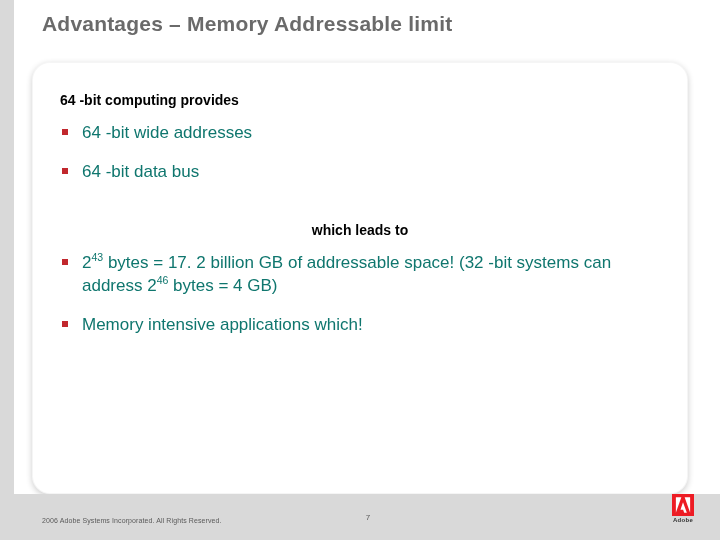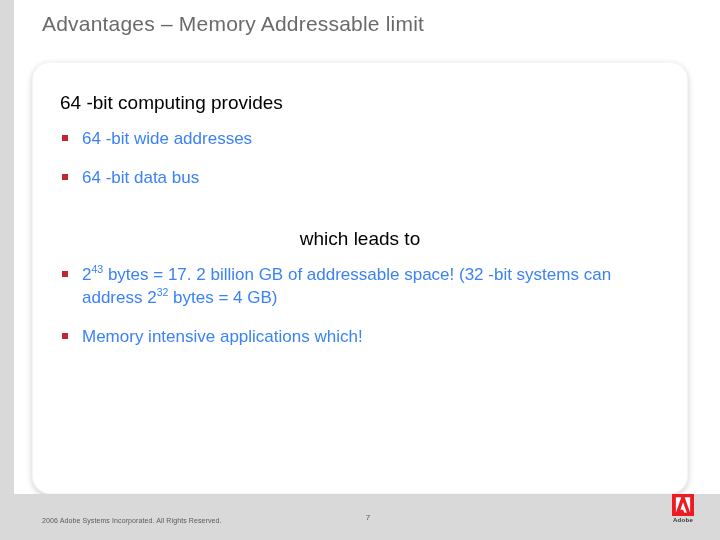--- a/index.html
+++ b/index.html
@@ -22,46 +22,46 @@
     left: 0; bottom: 0;
     width: 100%; height: 46px;
     background: #d9d9d9;
   }
   .title {
     position: absolute;
     left: 42px; top: 12px;
     right: 40px;
     color: #6a6a6a;
     font-size: 21px;
-    font-weight: normal;
+    font-weight: bold;
     letter-spacing: 0.2px;
   }
   .card {
     position: absolute;
     left: 32px; top: 62px;
     width: 656px; height: 432px;
     background: #ffffff;
     border-radius: 18px;
     box-shadow: 0 2px 6px rgba(0,0,0,0.20), inset 0 0 0 1px rgba(0,0,0,0.04);
     padding: 24px 28px 0 28px;
   }
   .heading {
-    font-size: 19px;
-    font-weight: normal;
+    font-size: 14px;
+    font-weight: bold;
     color: #000;
     margin-bottom: 14px;
     margin-top: 6px;
   }
   .heading.second { margin-top: 38px; text-align: center; }
   ul.bullets { list-style: none; padding: 0; margin: 0; }
   ul.bullets li {
     position: relative;
     padding-left: 22px;
     font-size: 17px;
-    color: #3b82f6;
+    color: #0f766e;
     line-height: 1.35;
     margin-bottom: 16px;
   }
   ul.bullets li::before {
     content: "";
     position: absolute;
     left: 2px; top: 7px;
     width: 6px; height: 6px;
     background: #c1272d;
   }
@@ -112,21 +112,21 @@
   <div class="card">
 
     <div class="heading">64 -bit computing provides</div>
     <ul class="bullets">
       <li>64 -bit wide addresses</li>
       <li>64 -bit data bus</li>
     </ul>
 
     <div class="heading second">which leads to</div>
     <ul class="bullets">
-      <li>2<sup>43</sup> bytes = 17. 2 billion GB of addressable space! (32 -bit systems can address 2<sup>32</sup> bytes = 4 GB)</li>
+      <li>2<sup>43</sup> bytes = 17. 2 billion GB of addressable space! (32 -bit systems can address 2<sup>46</sup> bytes = 4 GB)</li>
       <li>Memory intensive applications which!</li>
     </ul>
 
   </div>
 
   <div class="bg-bottom-strip"></div>
 
   <div class="footer">
     <div class="copyright">2006 Adobe Systems Incorporated. All Rights Reserved.</div>
     <div class="pagenum">7</div>

